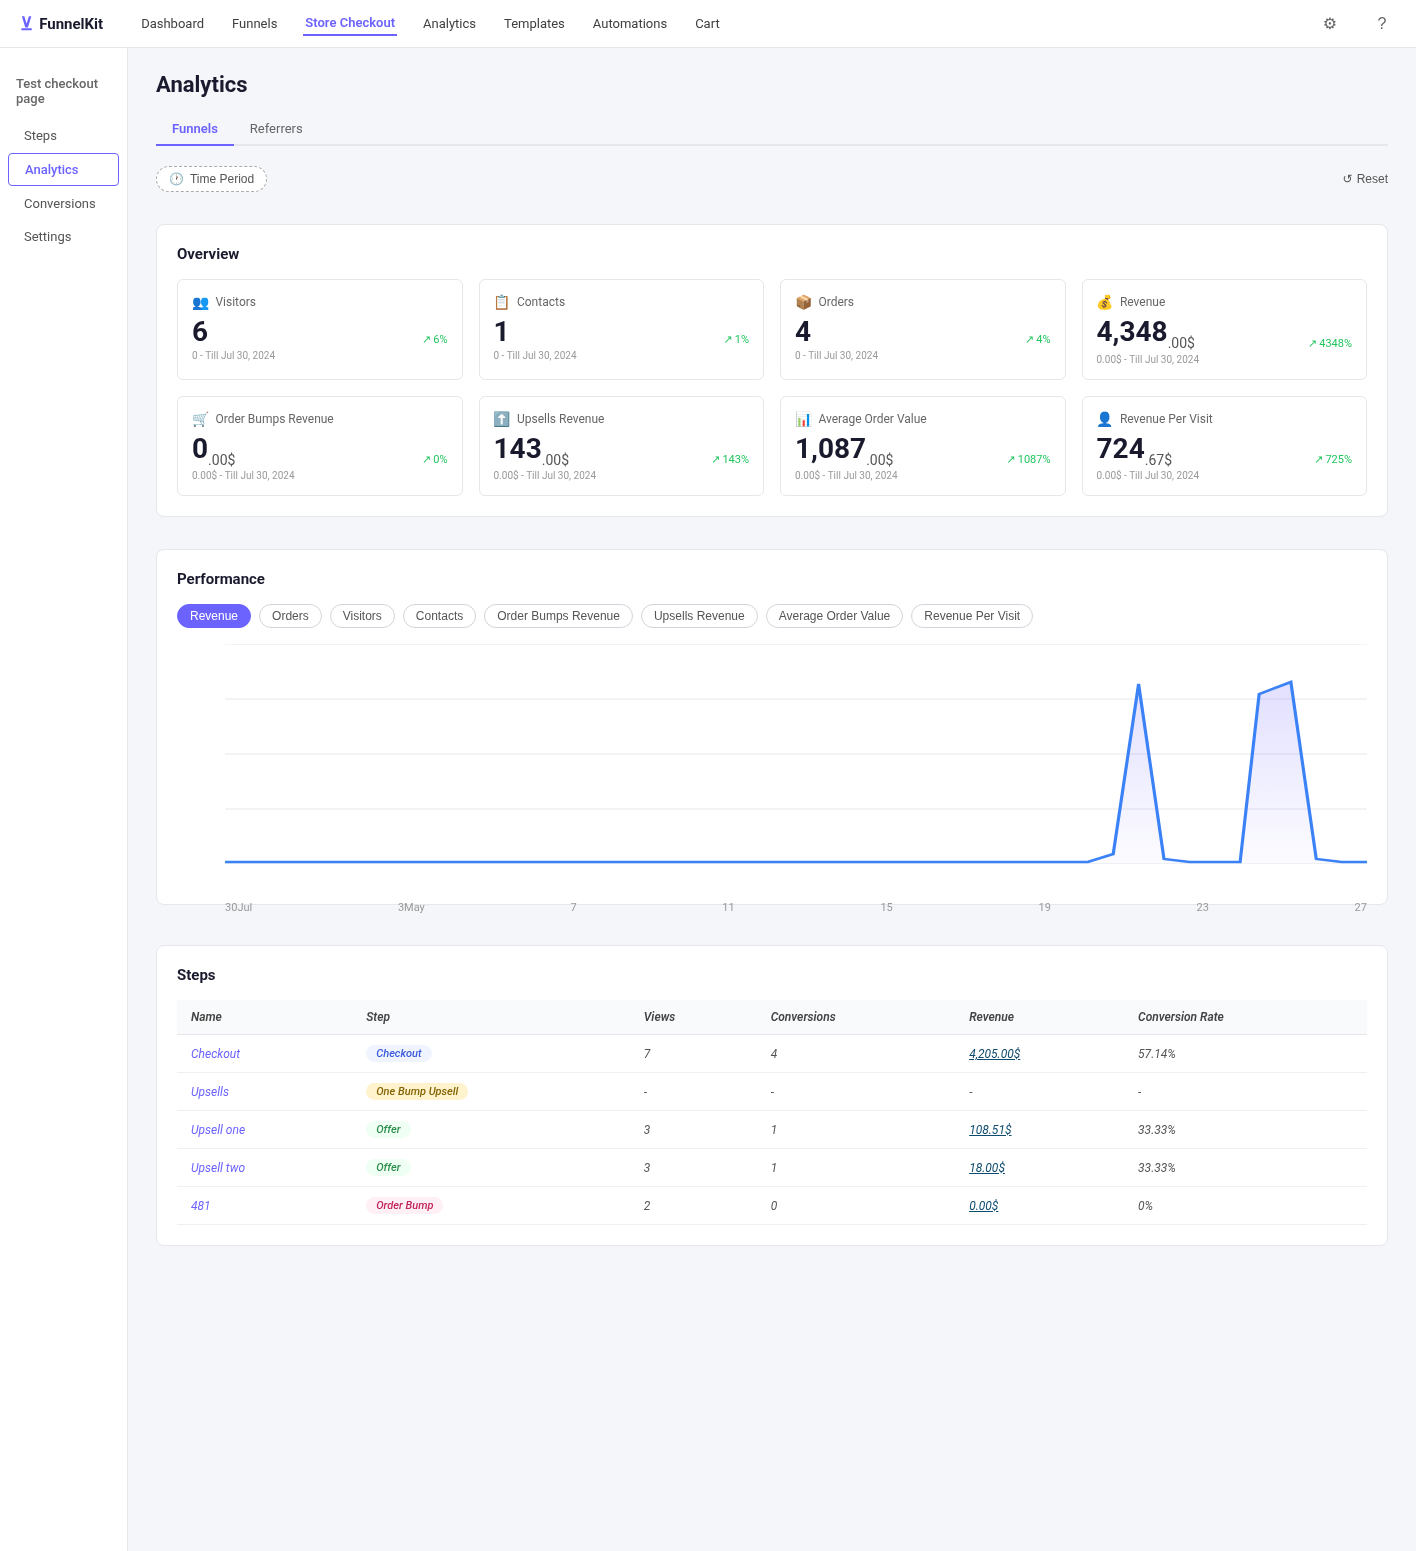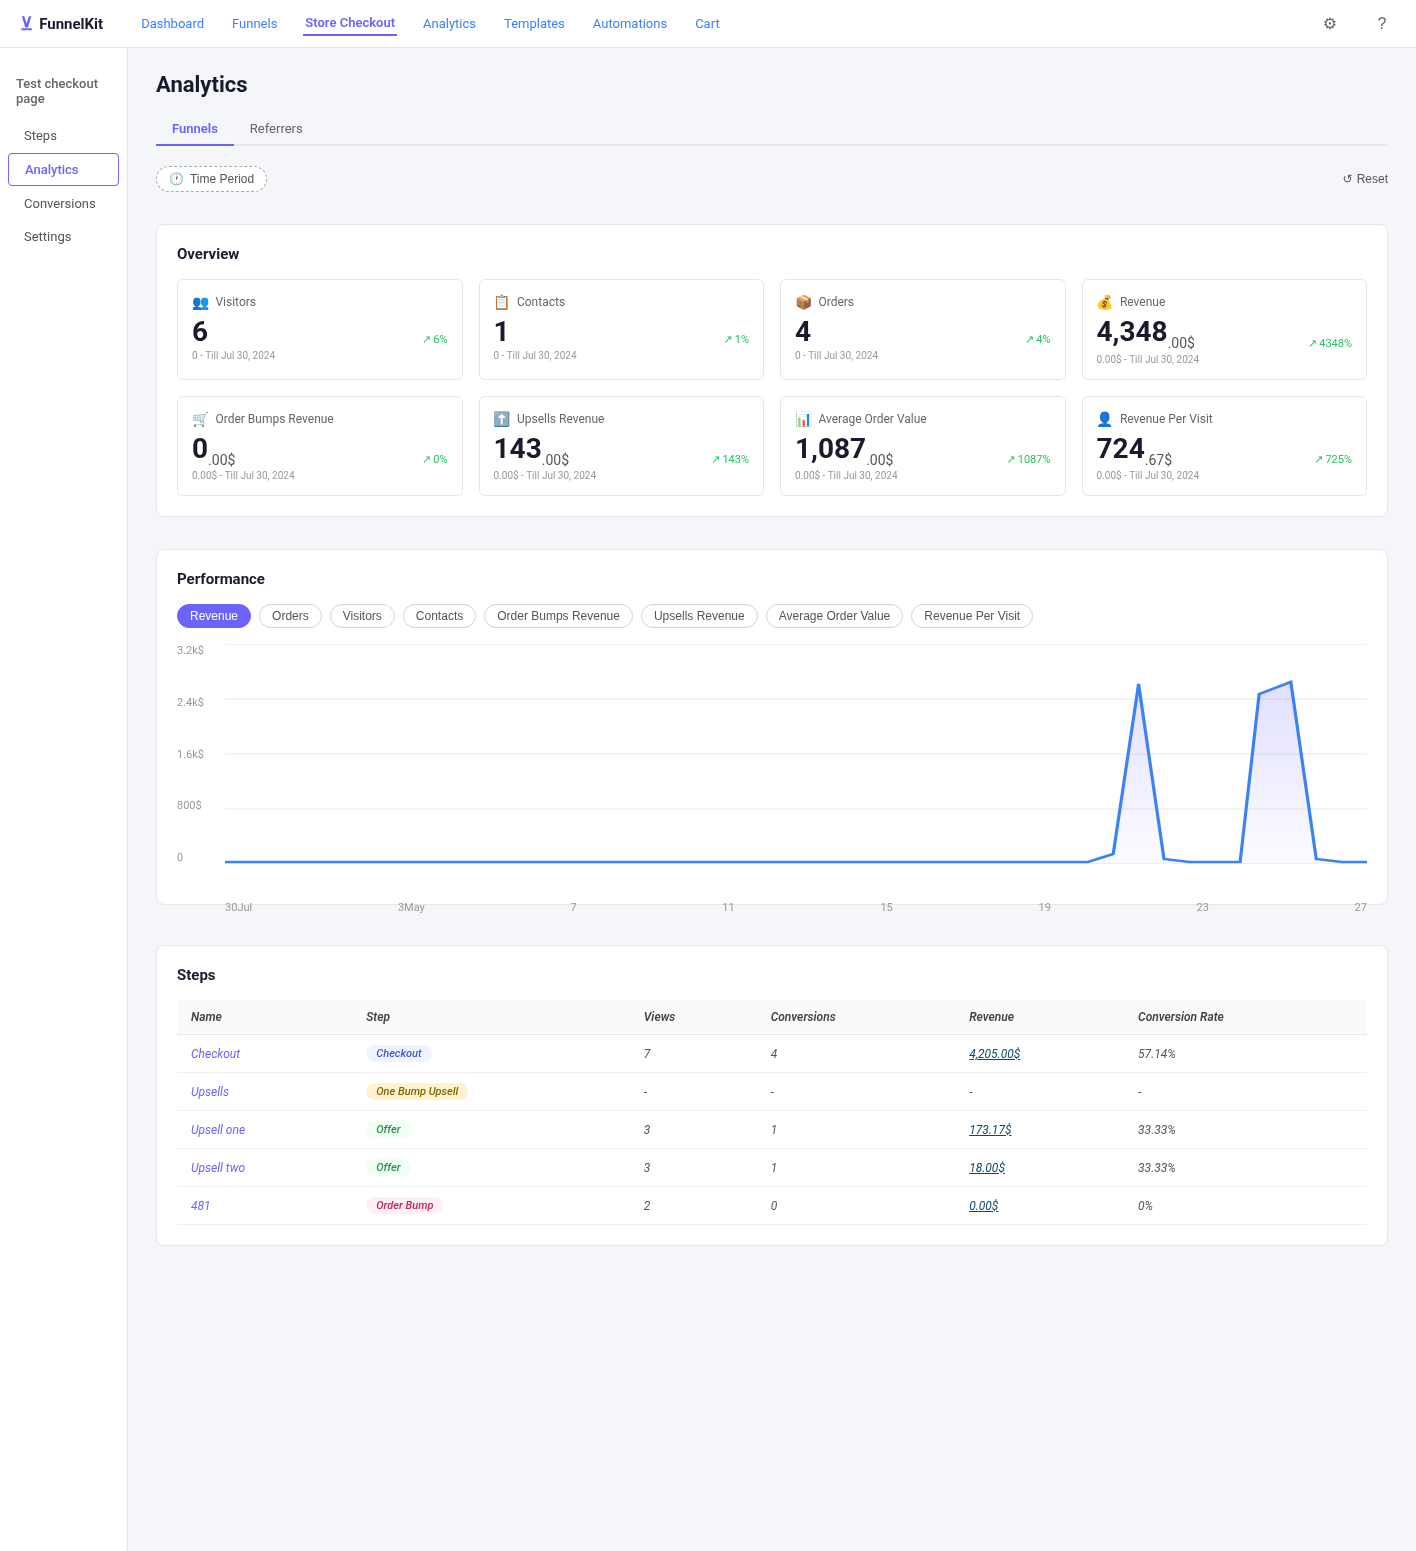--- a/index.html
+++ b/index.html
@@ -2,21 +2,21 @@
 <html><head>
   <meta charset="utf-8">
   <style>
     * { box-sizing: border-box; margin: 0; padding: 0; }
     body { font-family: -apple-system, BlinkMacSystemFont, 'Segoe UI', Roboto, sans-serif; font-size: 13px; color: #333; background: #f5f6fa; }
 
     
     .top-nav { background: #fff; border-bottom: 1px solid #e5e7eb; display: flex; align-items: center; padding: 0 20px; height: 48px; gap: 24px; }
     .top-nav .logo { display: flex; align-items: center; gap: 6px; font-weight: 700; font-size: 15px; color: #1a1a2e; margin-right: 12px; }
     .top-nav .logo .w-icon { color: #6c63ff; font-size: 18px; }
-    .nav-item { font-size: 13px; color: #3b82f6; cursor: pointer; padding: 4px 2px; text-decoration: none; }
+    .nav-item { font-size: 13px; color: #404040; cursor: pointer; padding: 4px 2px; text-decoration: none; }
     .nav-item.active { color: #6c63ff; font-weight: 600; border-bottom: 2px solid #6c63ff; }
     .nav-spacer { flex: 1; }
     .nav-icon-btn { width: 28px; height: 28px; border-radius: 50%; border: none; background: none; cursor: pointer; color: #666; font-size: 16px; display: flex; align-items: center; justify-content: center; }
 
     
     .layout { display: flex; min-height: calc(100vh - 48px); }
 
     
     .sidebar { width: 128px; background: #fff; border-right: 1px solid #e5e7eb; padding: 20px 0; flex-shrink: 0; }
     .sidebar-title { padding: 8px 16px 12px; font-size: 13px; color: #666; font-weight: 500; }
@@ -239,27 +239,20 @@
         <button class="perf-tab">Orders</button>
         <button class="perf-tab">Visitors</button>
         <button class="perf-tab">Contacts</button>
         <button class="perf-tab">Order Bumps Revenue</button>
         <button class="perf-tab">Upsells Revenue</button>
         <button class="perf-tab">Average Order Value</button>
         <button class="perf-tab">Revenue Per Visit</button>
       </div>
 
       <div class="chart-container">
-        <div class="chart-y-labels">
-          <span>3.2k$</span>
-          <span>2.4k$</span>
-          <span>1.6k$</span>
-          <span>800$</span>
-          <span>0</span>
-        </div>
         <div class="chart-area">
           <svg width="100%" height="220" viewBox="0 0 900 220" preserveAspectRatio="none">
 
             <line x1="0" y1="0" x2="900" y2="0" stroke="#e5e7eb" stroke-width="1"></line>
             <line x1="0" y1="55" x2="900" y2="55" stroke="#e5e7eb" stroke-width="1"></line>
             <line x1="0" y1="110" x2="900" y2="110" stroke="#e5e7eb" stroke-width="1"></line>
             <line x1="0" y1="165" x2="900" y2="165" stroke="#e5e7eb" stroke-width="1"></line>
             <line x1="0" y1="220" x2="900" y2="220" stroke="#e5e7eb" stroke-width="1"></line>
 
             <defs>
@@ -331,21 +324,21 @@
       <td>-</td>
       <td>-</td>
       <td>-</td>
       <td>-</td>
     </tr>
             <tr>
       <td><a class="step-name-link">Upsell one</a></td>
       <td><span class="step-badge badge-offer">Offer</span></td>
       <td>3</td>
       <td>1</td>
-      <td><span class="revenue-green">173.17$</span></td>
+      <td><span class="revenue-green">108.51$</span></td>
       <td>33.33%</td>
     </tr>
             <tr>
       <td><a class="step-name-link">Upsell two</a></td>
       <td><span class="step-badge badge-offer">Offer</span></td>
       <td>3</td>
       <td>1</td>
       <td><span class="revenue-green">18.00$</span></td>
       <td>33.33%</td>
     </tr>

